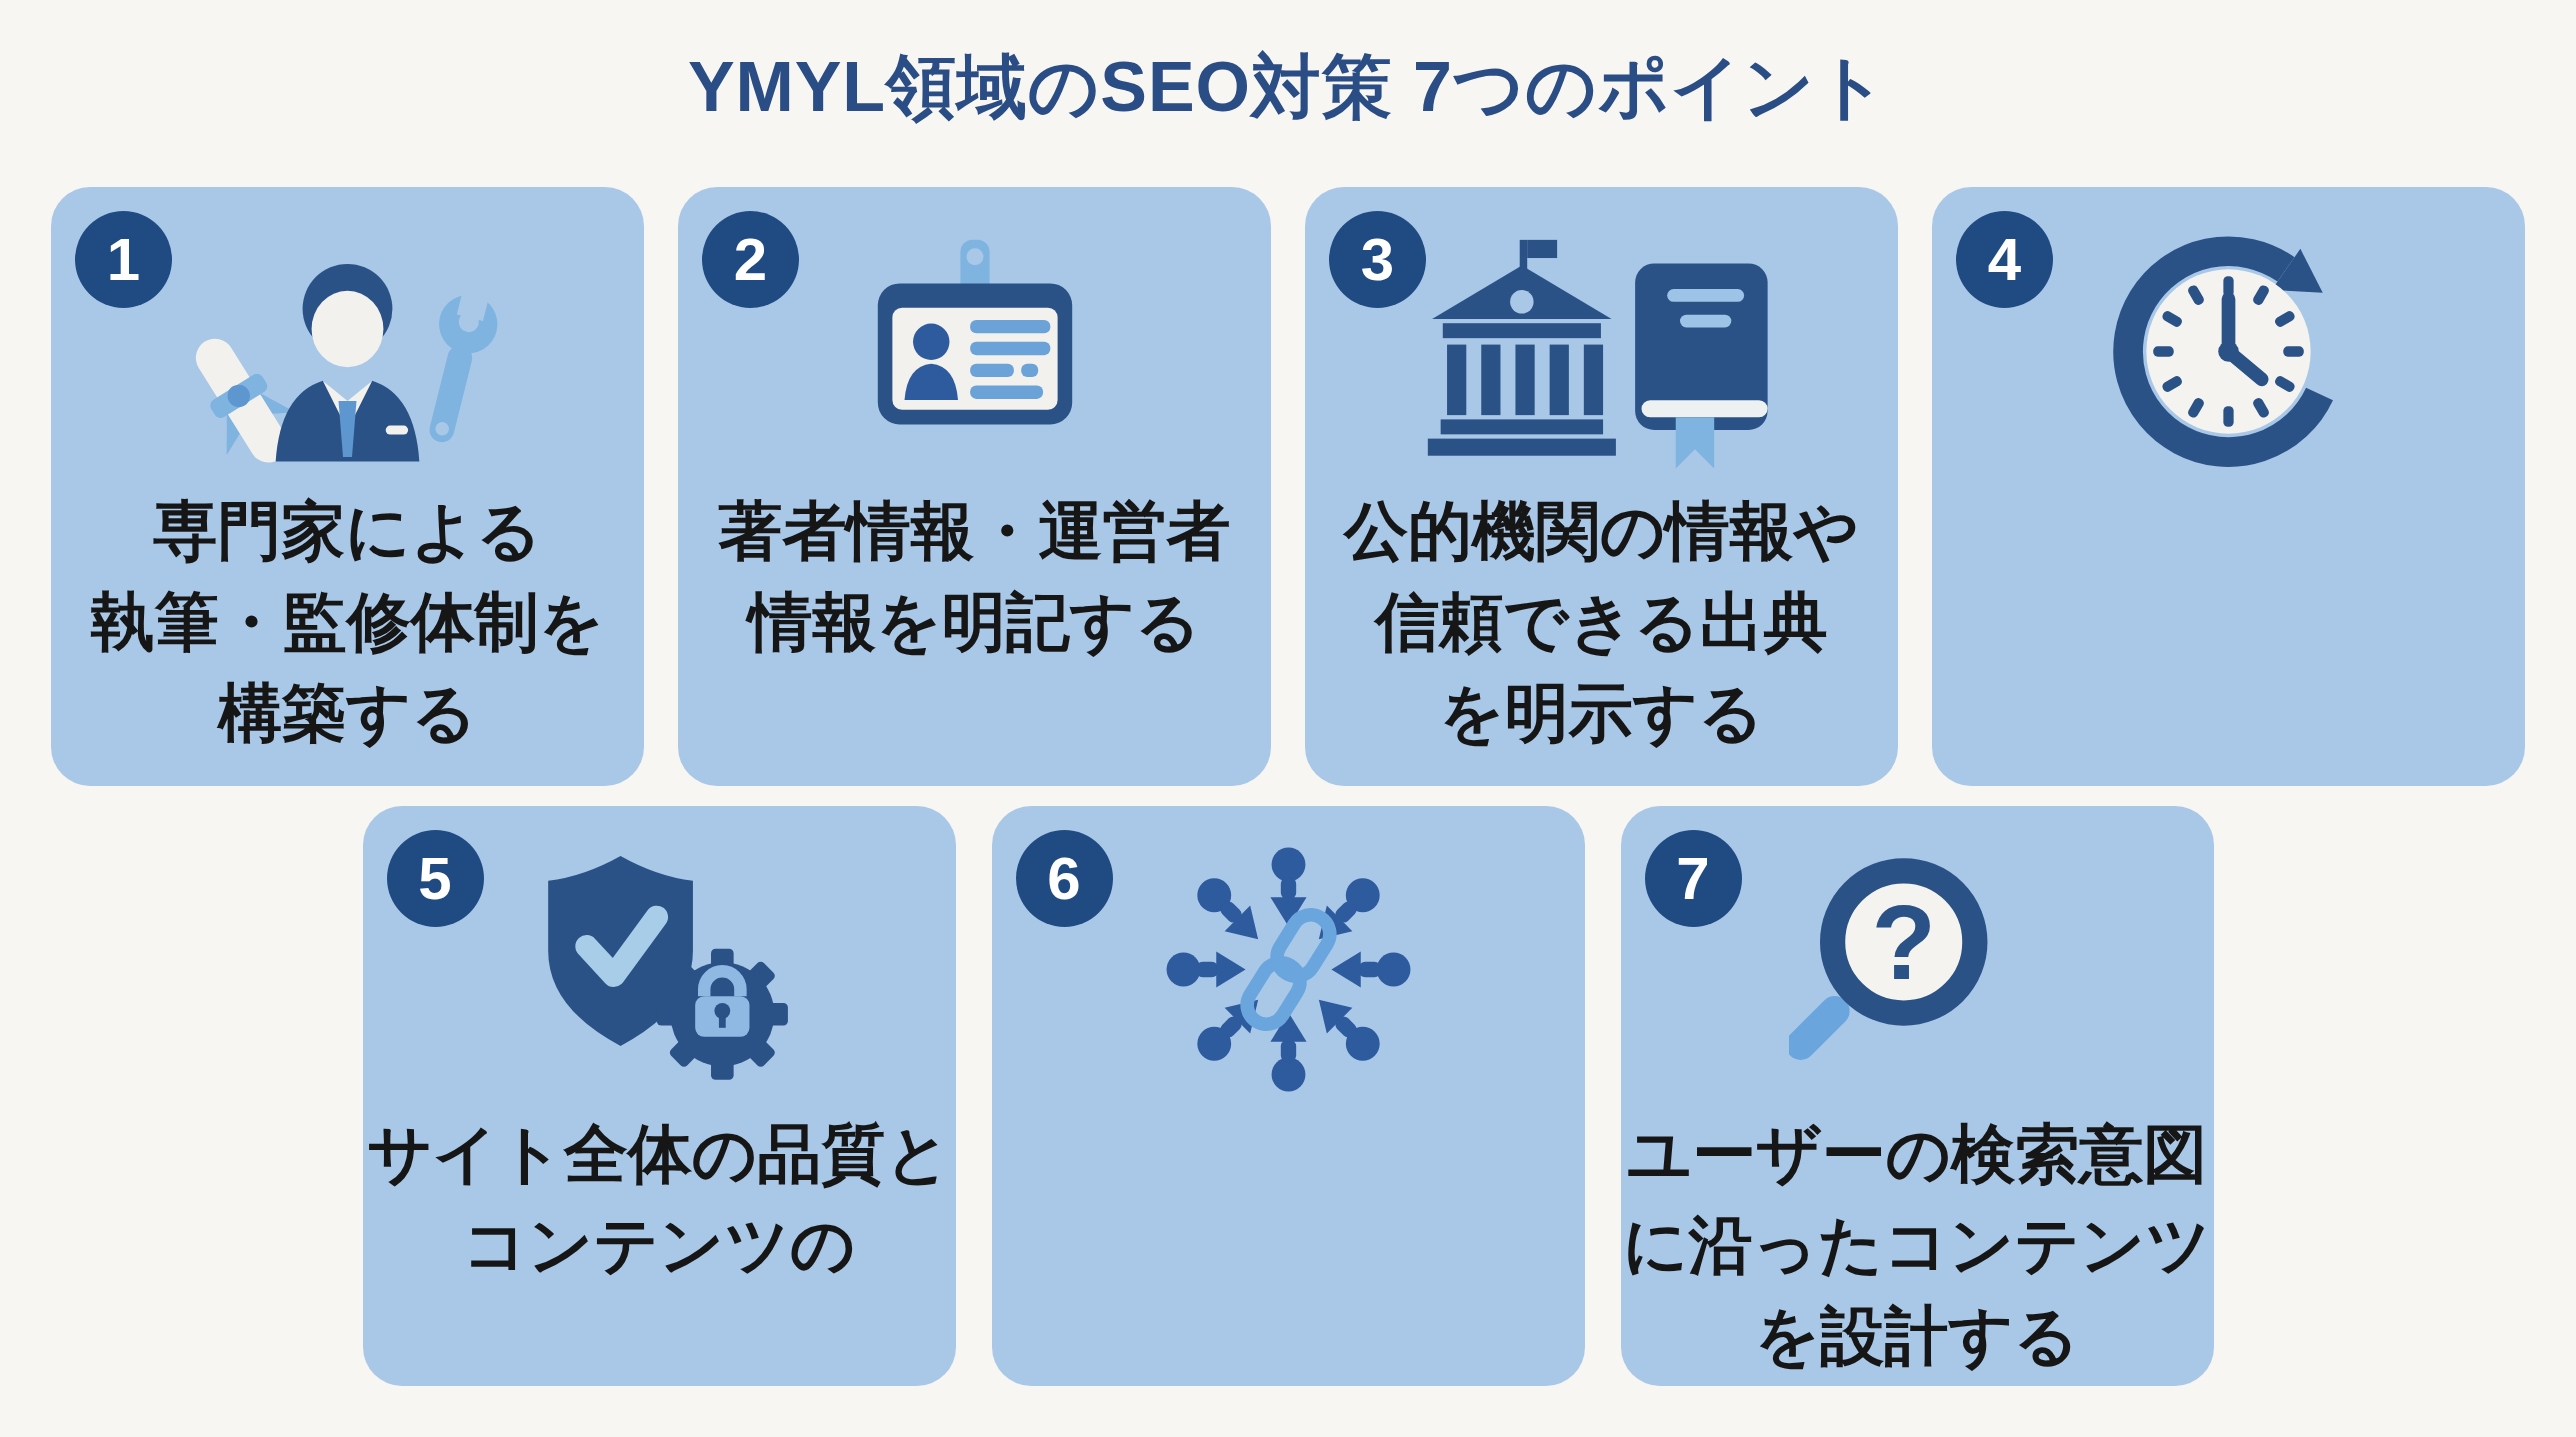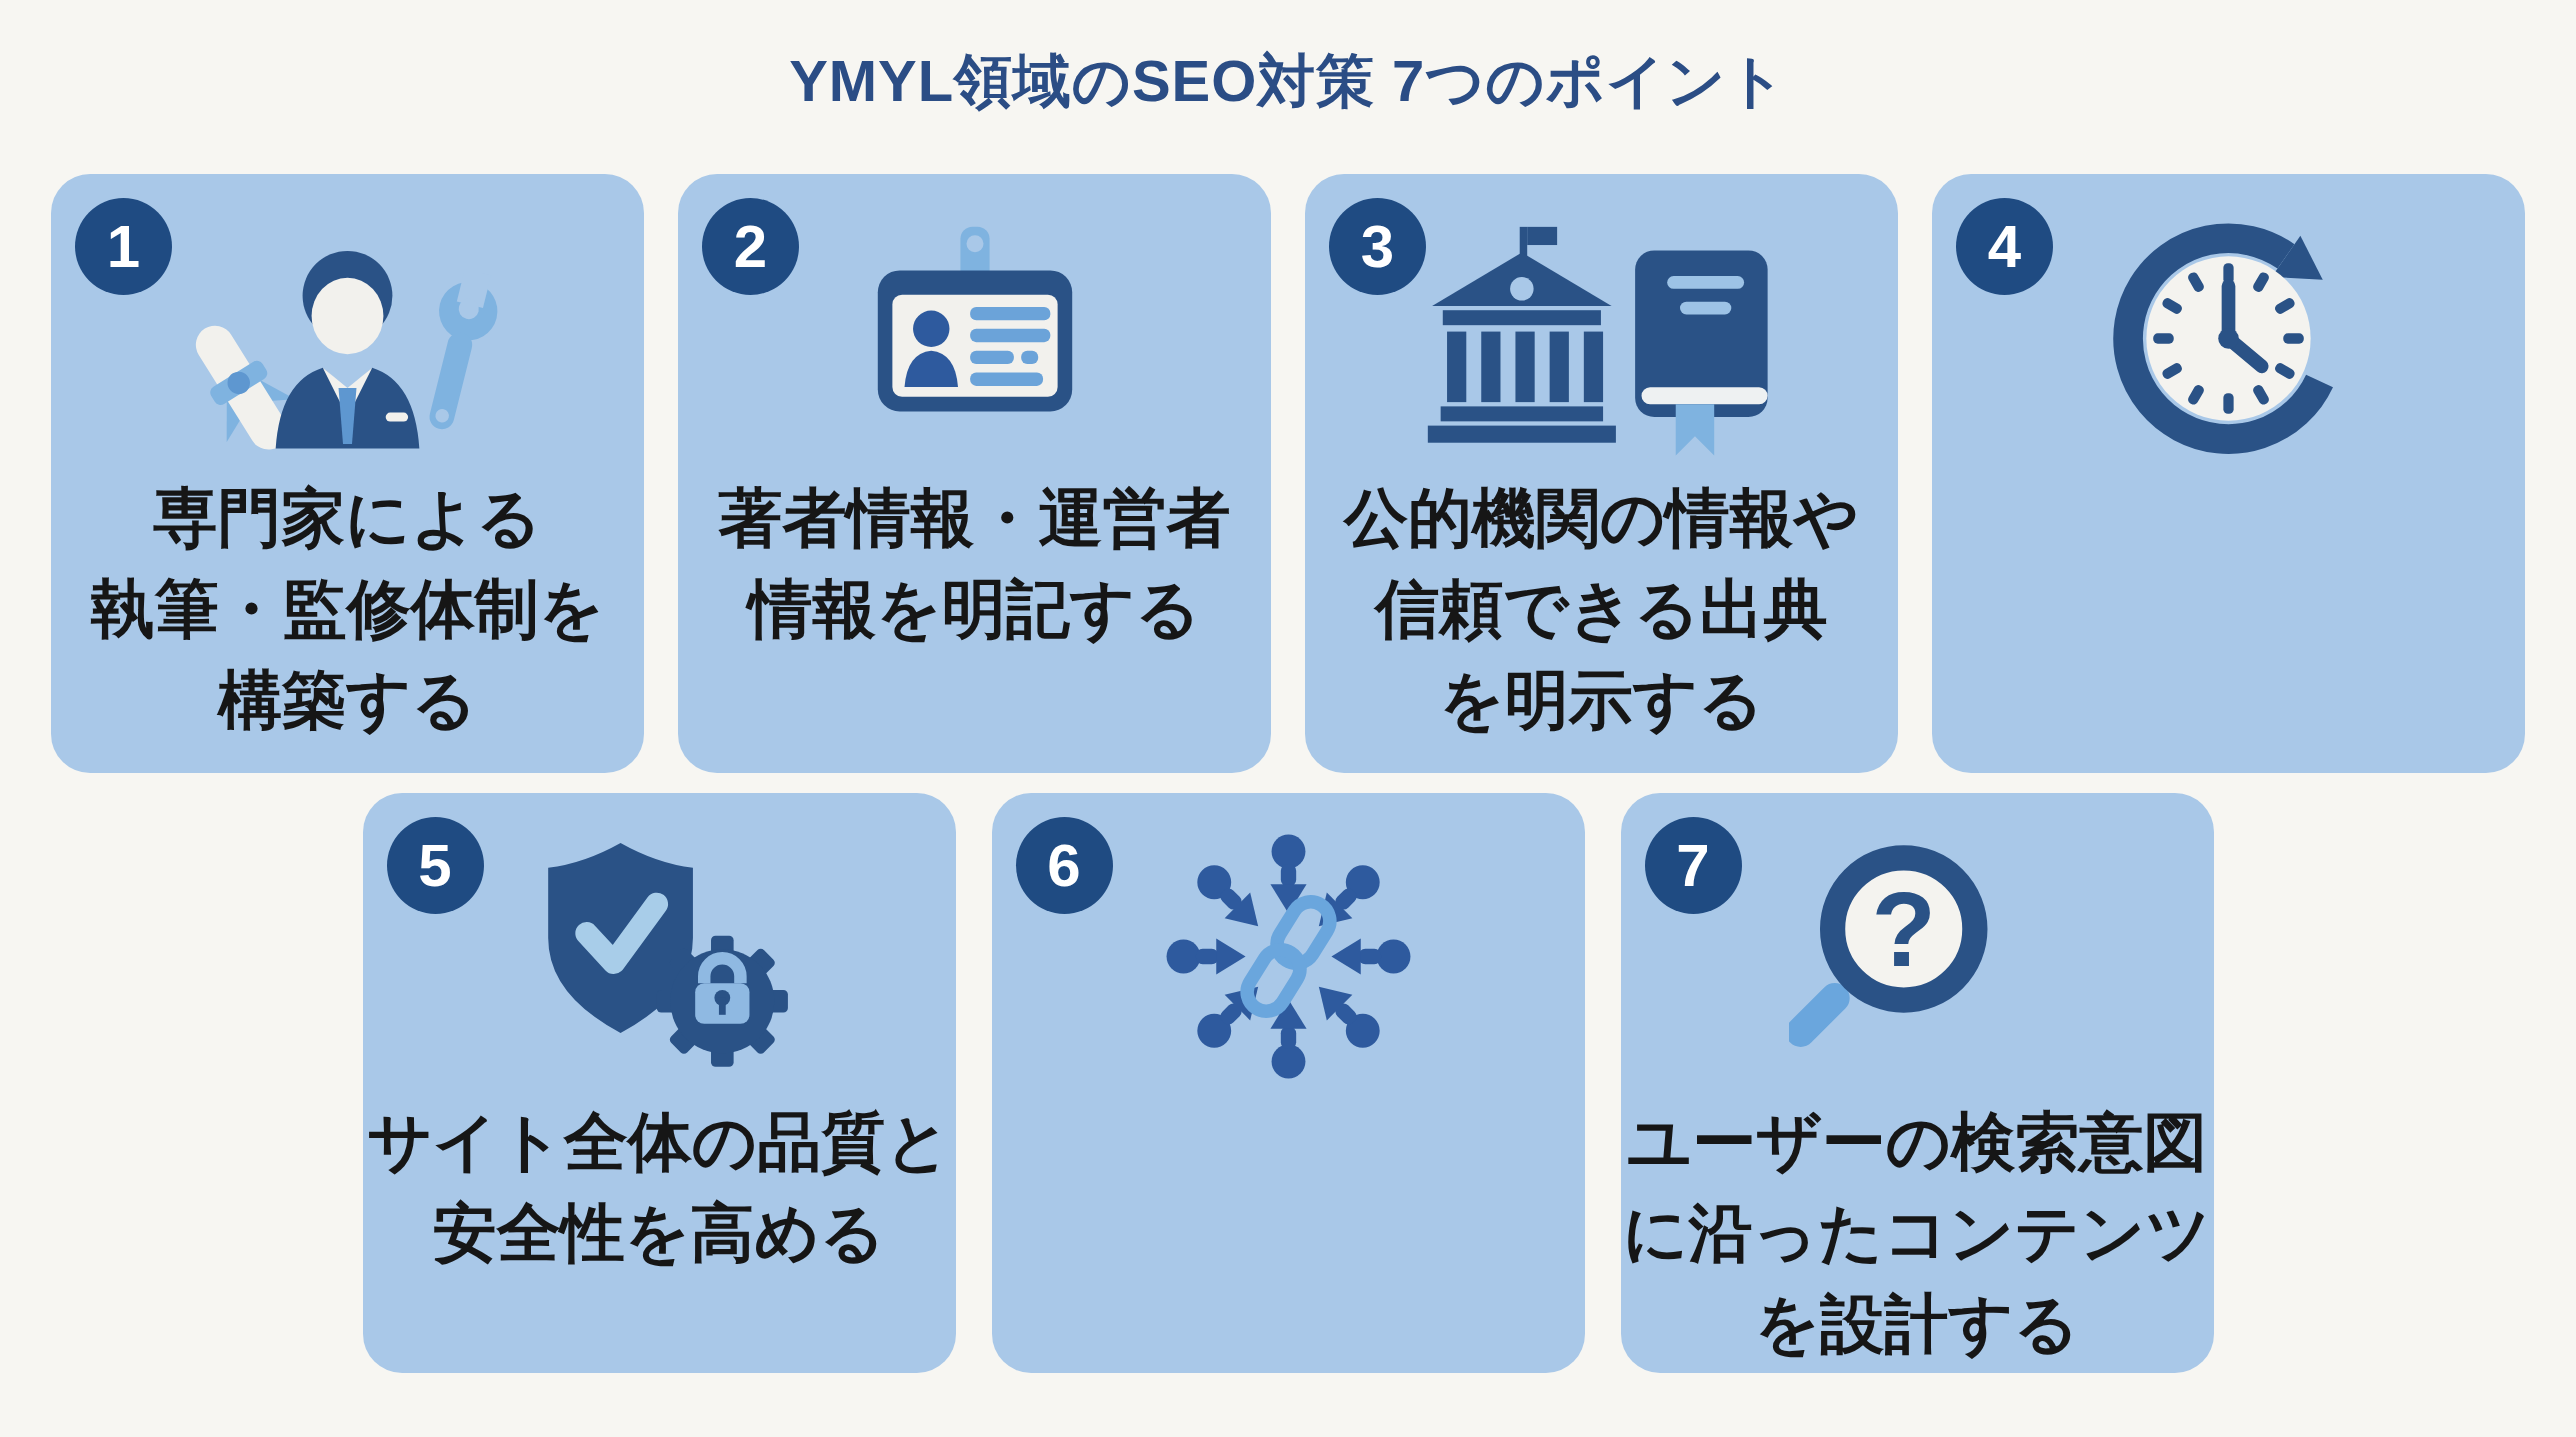--- a/index.html
+++ b/index.html
@@ -5,21 +5,21 @@
   html,body{margin:0;padding:0;}
   body{
     width:2576px;height:1438px;
     background:#f7f6f2;
     font-family:"Liberation Sans","DejaVu Sans",sans-serif;
     overflow:hidden;
   }
   .title{
     margin:51px 0 0 0;
     text-align:center;
-    font-size:58px;
+    font-size:70px;
     font-weight:900;
     letter-spacing:0.9px;
     color:#2b4d85;
     line-height:1.05;
   }
   .row{display:flex;justify-content:center;}
   .row1{gap:34px;margin-top:62px;}
   .row2{gap:36px;margin-top:20.6px;}
   .card{
     width:593px;
@@ -203,21 +203,21 @@
           <rect x="88" y="47" width="10" height="12" rx="2" transform="rotate(315 93 76)"></rect>
           <circle cx="93" cy="76" r="23"></circle>
         </g>
         <path d="M85,68 v-3 a8,8 0 0 1 16,0 v3" fill="none" stroke="#8fb9e2" stroke-width="5.5"></path>
         <rect x="81" y="68" width="24" height="18" rx="4" fill="#8fb9e2"></rect>
         <circle cx="93" cy="74.5" r="3.5" fill="#2a5286"></circle>
         <rect x="91.5" y="74.5" width="3" height="7.5" fill="#2a5286"></rect>
       </svg>
     </div>
     <div class="caption">サイト全体の品質と
-安全性を高める</div>
+コンテンツの</div>
   </div>
 
   <div class="card">
     <div class="badge">
       <span>6</span>
     </div>
     <div class="icon-wrap">
       <svg width="271" height="271" viewBox="0 0 120 120">
         <g fill="#2e5a9e">
           <g>

